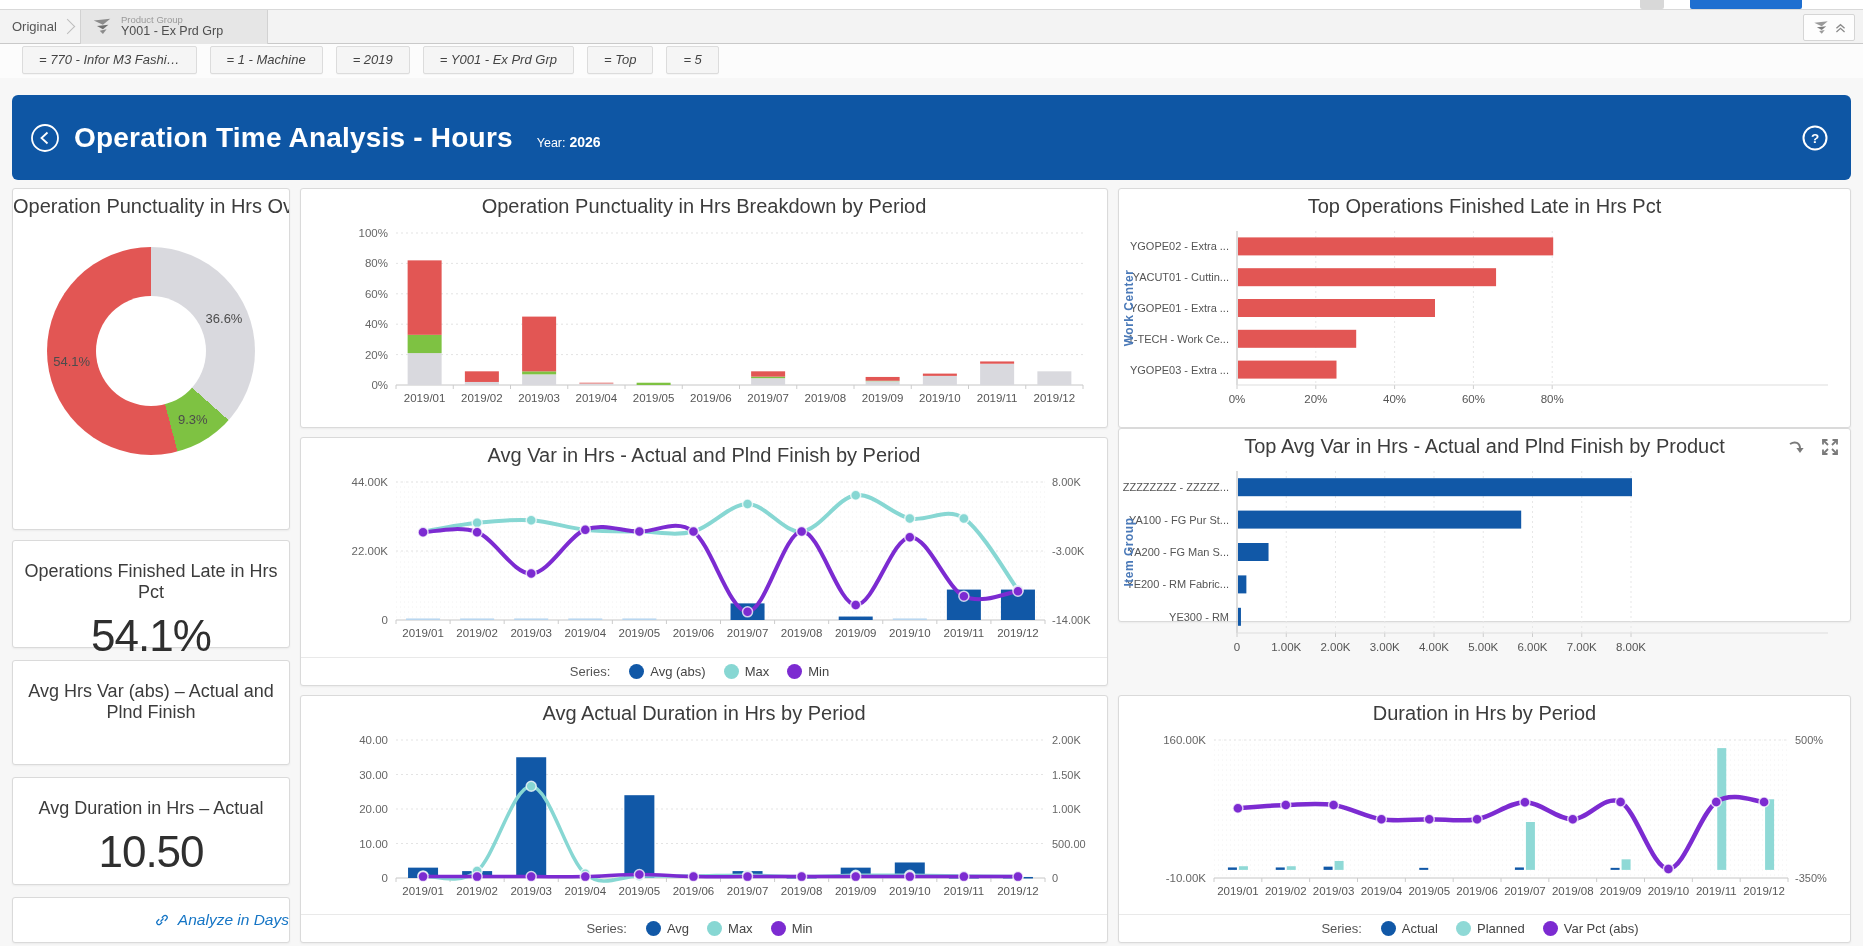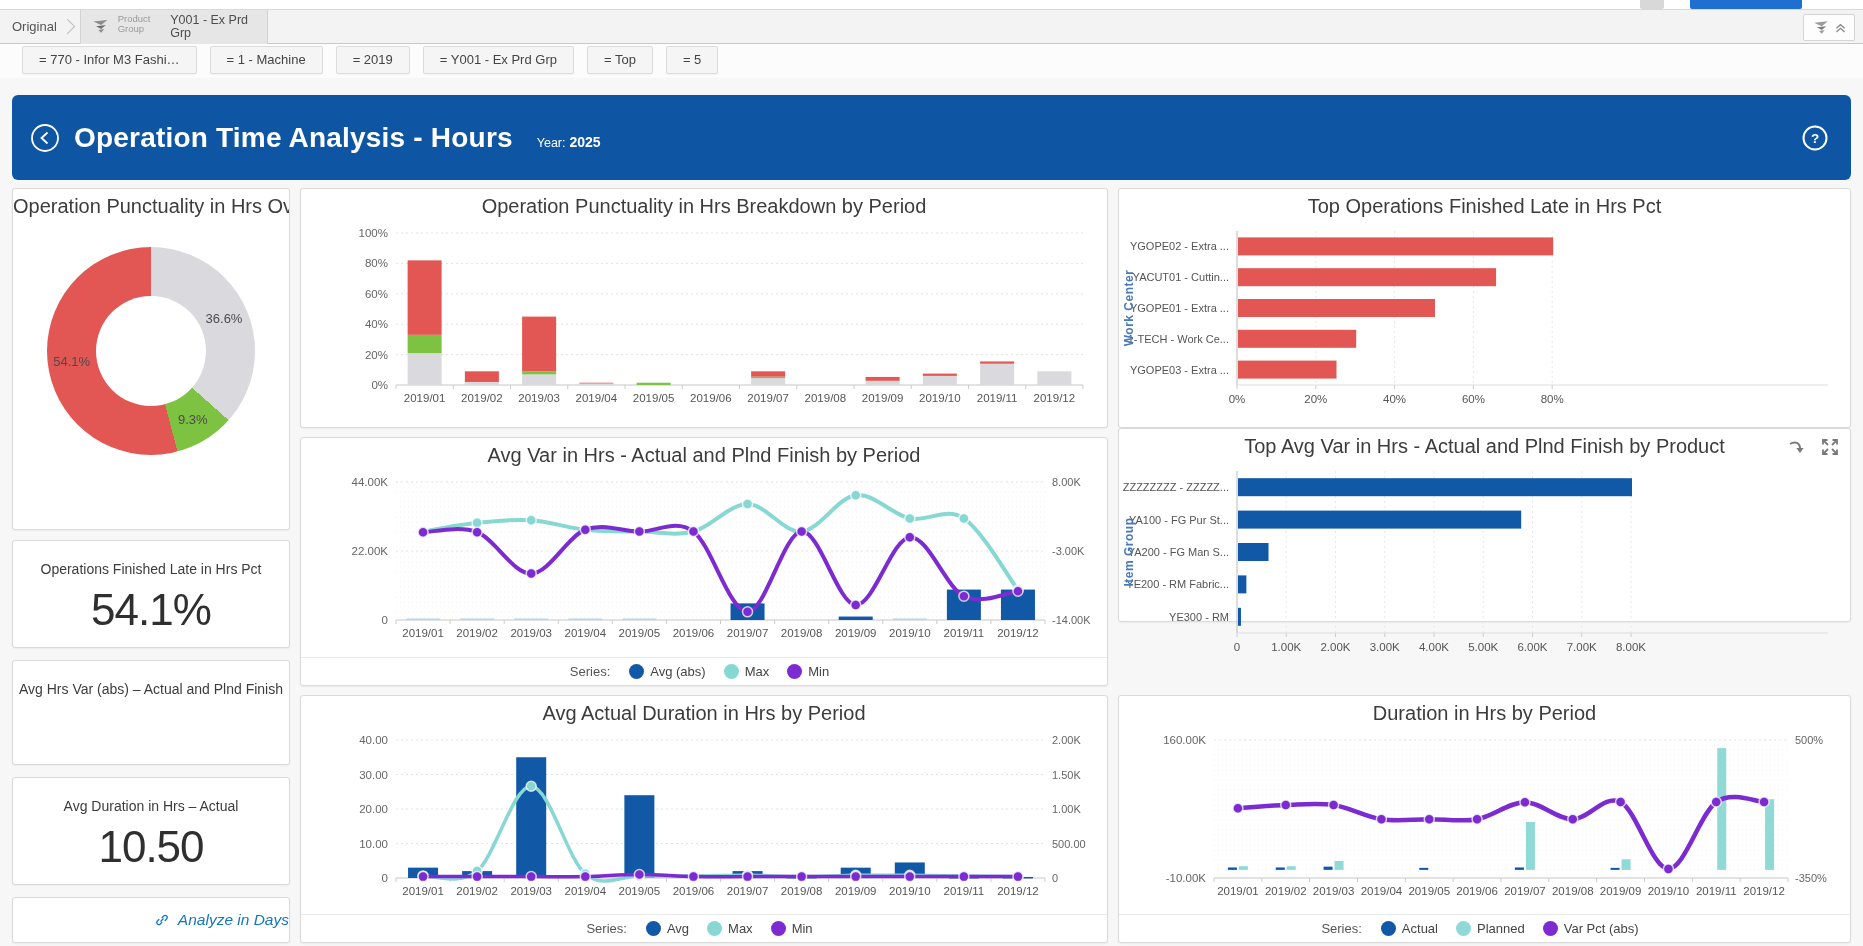--- a/index.html
+++ b/index.html
@@ -10,38 +10,38 @@
   }
   
   #top-strip { position:absolute; left:0; top:0; width:1863px; height:10px; background:#ffffff; border-bottom:1px solid #d9d9d9; }
   #top-strip .frag-gray { position:absolute; left:1640px; top:0; width:24px; height:9px; background:#d8d8d8; border-radius:0 0 2px 2px; }
   #top-strip .frag-blue { position:absolute; left:1690px; top:0; width:112px; height:9px; background:#1f6fd0; border-radius:0 0 2px 2px; }
   
   #toolbar { position:absolute; left:0; top:10px; width:1863px; height:34px; background:#f3f3f3; border-bottom:1px solid #c9c9c9; }
   #toolbar .root { position:absolute; left:12px; top:0; height:34px; line-height:34px; font-size:13px; color:#555; cursor:pointer; }
   #toolbar .sep { position:absolute; left:62px; top:11px; width:11px; height:11px; border-top:1px solid #bdbdbd; border-right:1px solid #bdbdbd; transform:rotate(45deg); }
   #toolbar .crumb { position:absolute; left:80px; top:0; height:34px; width:188px; background:#e6e6e6; border-left:1px solid #d2d2d2; border-right:1px solid #d2d2d2; display:flex; align-items:center; padding:0 10px; gap:8px; cursor:pointer; }
-  .crumb-texts { display:flex; flex-direction:row; line-height:1.05; }
+  .crumb-texts { display:flex; flex-direction:column; line-height:1.05; }
   .crumb-kicker { font-size:9.5px; color:#9a9a9a; }
   .crumb-title  { font-size:12.5px; color:#4e4e4e; }
   #collapse-btn { position:absolute; right:8px; top:4px; width:52px; height:27px; background:#fdfdfd; border:1px solid #d5d5d5; border-radius:2px; display:flex; align-items:center; justify-content:center; gap:4px; cursor:pointer; }
   
-  #filter-row { position:absolute; left:0; top:44px; width:1863px; height:34px; background:#fcfcfc; display:flex; align-items:flex-start; padding:2px 0 0 22px; gap:13px; }
+  #filter-row { position:absolute; left:0; top:44px; width:1863px; height:34px; background:#fcfcfc; display:flex; align-items:flex-start; padding:2px 0 0 22px; gap:13px;font-style:italic; }
   .chip { height:28px; line-height:26px; background:#f5f5f5; border:1px solid #dcdcdc; border-radius:2px; padding:0 16px; font-size:13px; color:#444; white-space:nowrap; cursor:pointer; box-shadow:0 1px 1px rgba(0,0,0,.03); }
   
   #page-header { position:absolute; left:12px; top:95px; width:1839px; height:85px; background:#0e56a4; border-radius:6px; display:flex; align-items:center; color:#fff; }
   #back-btn { margin-left:18px; width:30px; height:30px; flex:0 0 auto; cursor:pointer; }
   #page-title { margin-left:14px; font-size:28px; font-weight:600; letter-spacing:.2px; }
   #year-wrap { margin-left:24px; margin-top:8px; font-size:12.5px; }
   #year-wrap b { font-size:14px; margin-left:4px; }
   #help-btn { margin-left:auto; margin-right:22px; width:28px; height:28px; cursor:pointer; }
   
   .card { position:absolute; background:#fff; border:1px solid #dadada; border-radius:3px; box-shadow:0 1px 2px rgba(0,0,0,.05); }
   .chart-title { height:30px; line-height:34px; text-align:center; font-size:20px; color:#3c3c3c; white-space:nowrap; overflow:hidden; }
-  .kpi-title { margin-top:20px; text-align:center; font-size:14px; color:#3c3c3c; }
+  .kpi-title { margin-top:20px; text-align:center; font-size:18px; color:#3c3c3c; }
   .kpi-value { margin-top:8px; text-align:center; font-size:44px; color:#2f2f2f; letter-spacing:-1px; }
   
   #donut-wrap { position:absolute; left:50%; top:58px; transform:translateX(-50%); width:208px; height:208px;text-decoration:underline; }
   #donut { position:relative; width:208px; height:208px; border-radius:50%; }
   #donut .hole { position:absolute; left:50%; top:50%; width:110px; height:110px; transform:translate(-50%,-50%); background:#fff; border-radius:50%; }
   .donut-label { position:absolute; transform:translate(-50%,-50%); font-size:13px; color:#4c4c4c; z-index:3; }
   
   #link-card { display:flex; align-items:center; justify-content:flex-end; gap:8px; cursor:pointer; }
   #link-card span { font-size:15.5px; font-style:italic; color:#1575c5; }
   
@@ -98,21 +98,21 @@
     <div class="chip">= 5</div>
   </div>
 
 <div id="page-header">
   <svg id="back-btn" viewBox="0 0 30 30">
     <circle cx="15" cy="15" r="13" fill="none" stroke="#ffffff" stroke-width="1.8"></circle>
     <polyline points="17.5,9.5 11.5,15 17.5,20.5" fill="none" stroke="#ffffff" stroke-width="1.8"></polyline>
   </svg>
   <div id="page-title">Operation Time Analysis - Hours</div>
   <div id="year-wrap">
-    <span>Year:</span><b>2025</b>
+    <span>Year:</span><b>2026</b>
   </div>
   <svg id="help-btn" viewBox="0 0 28 28">
     <circle cx="14" cy="14" r="11.5" fill="none" stroke="#ffffff" stroke-width="2"></circle>
     <text x="14" y="19" text-anchor="middle" font-size="13.5" font-weight="bold" fill="#ffffff">?</text>
   </svg>
 </div>
 
 <div class="card" style="left:12px; top:188px; width:278px; height:342px;">
   <div class="chart-title">Operation Punctuality in Hrs Overview</div>
   <div id="donut-wrap">

